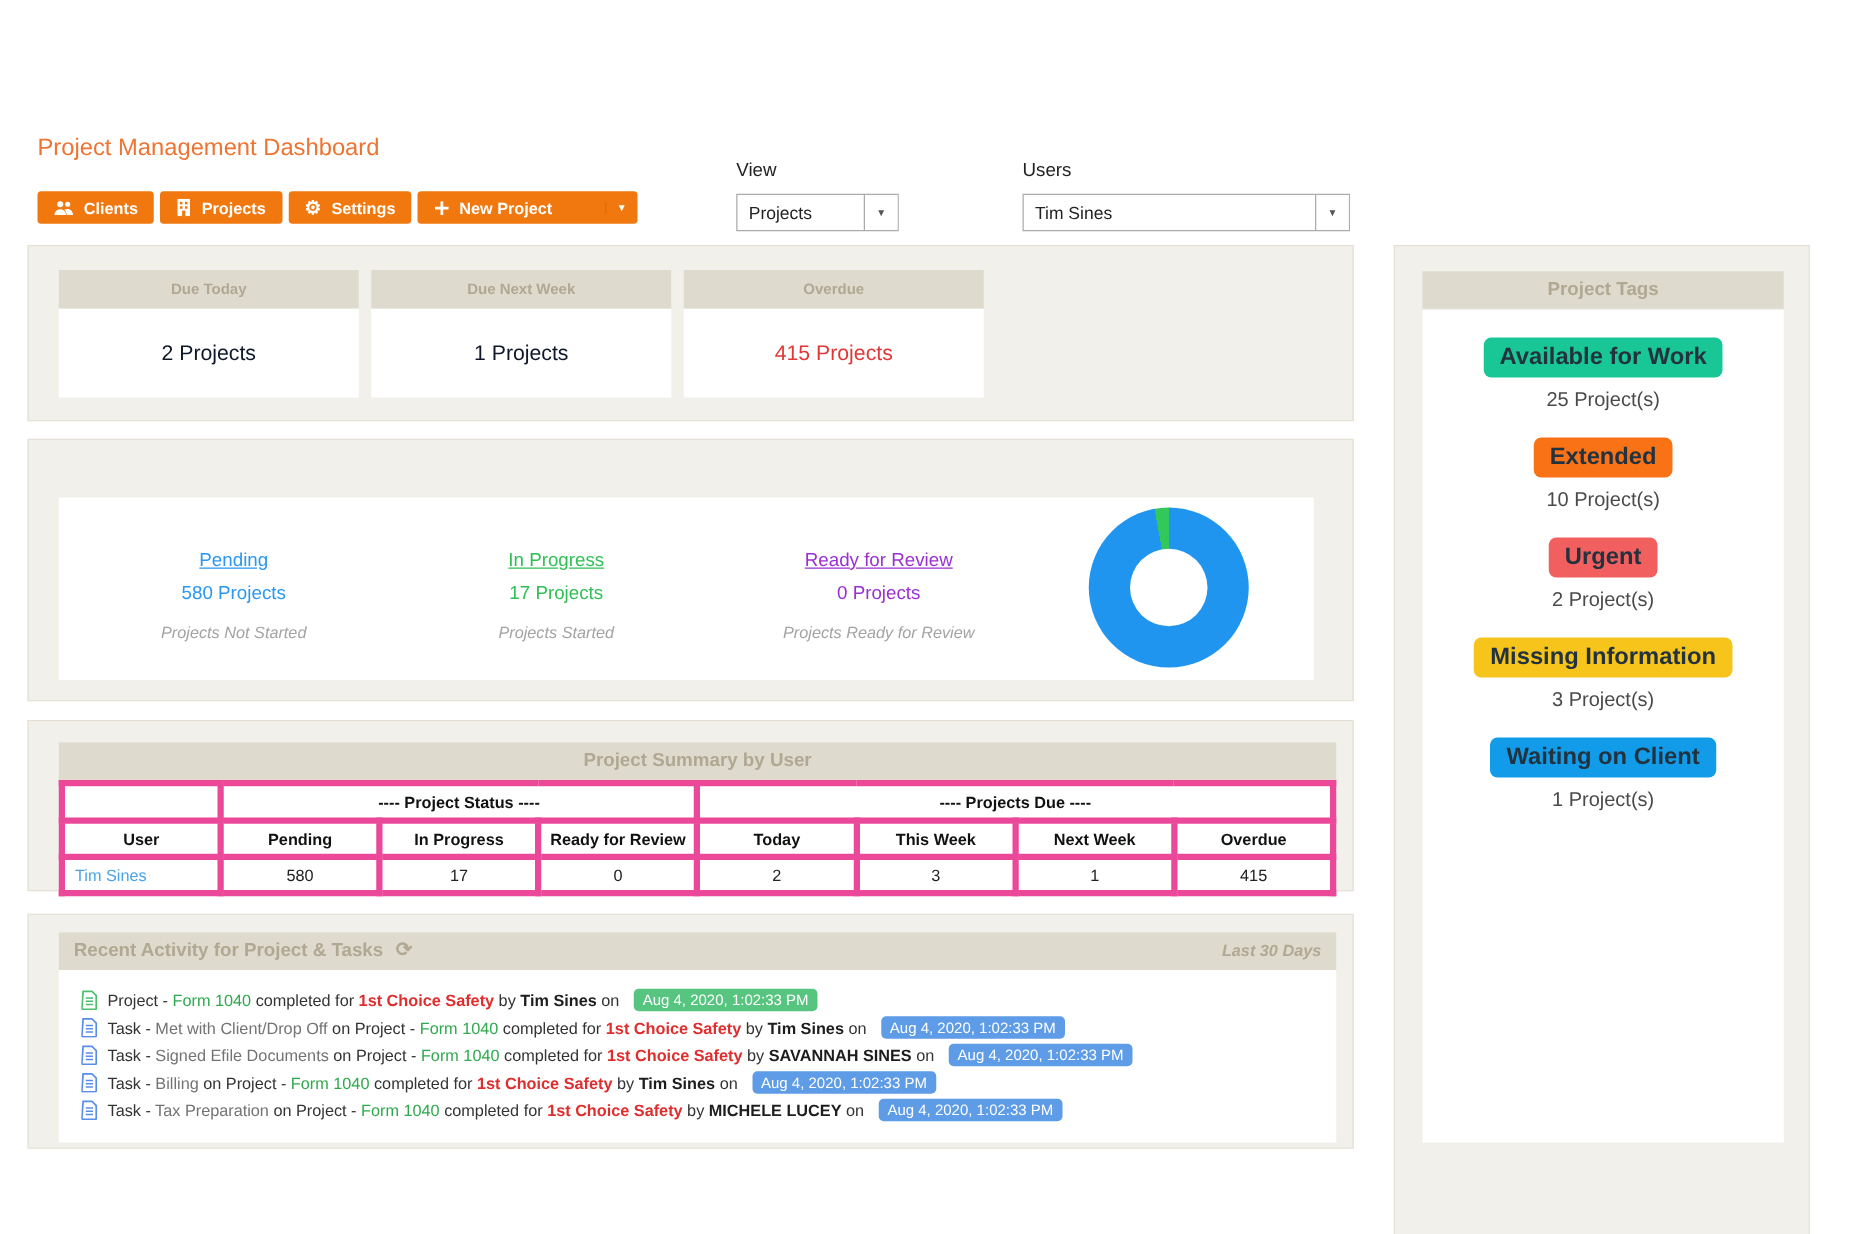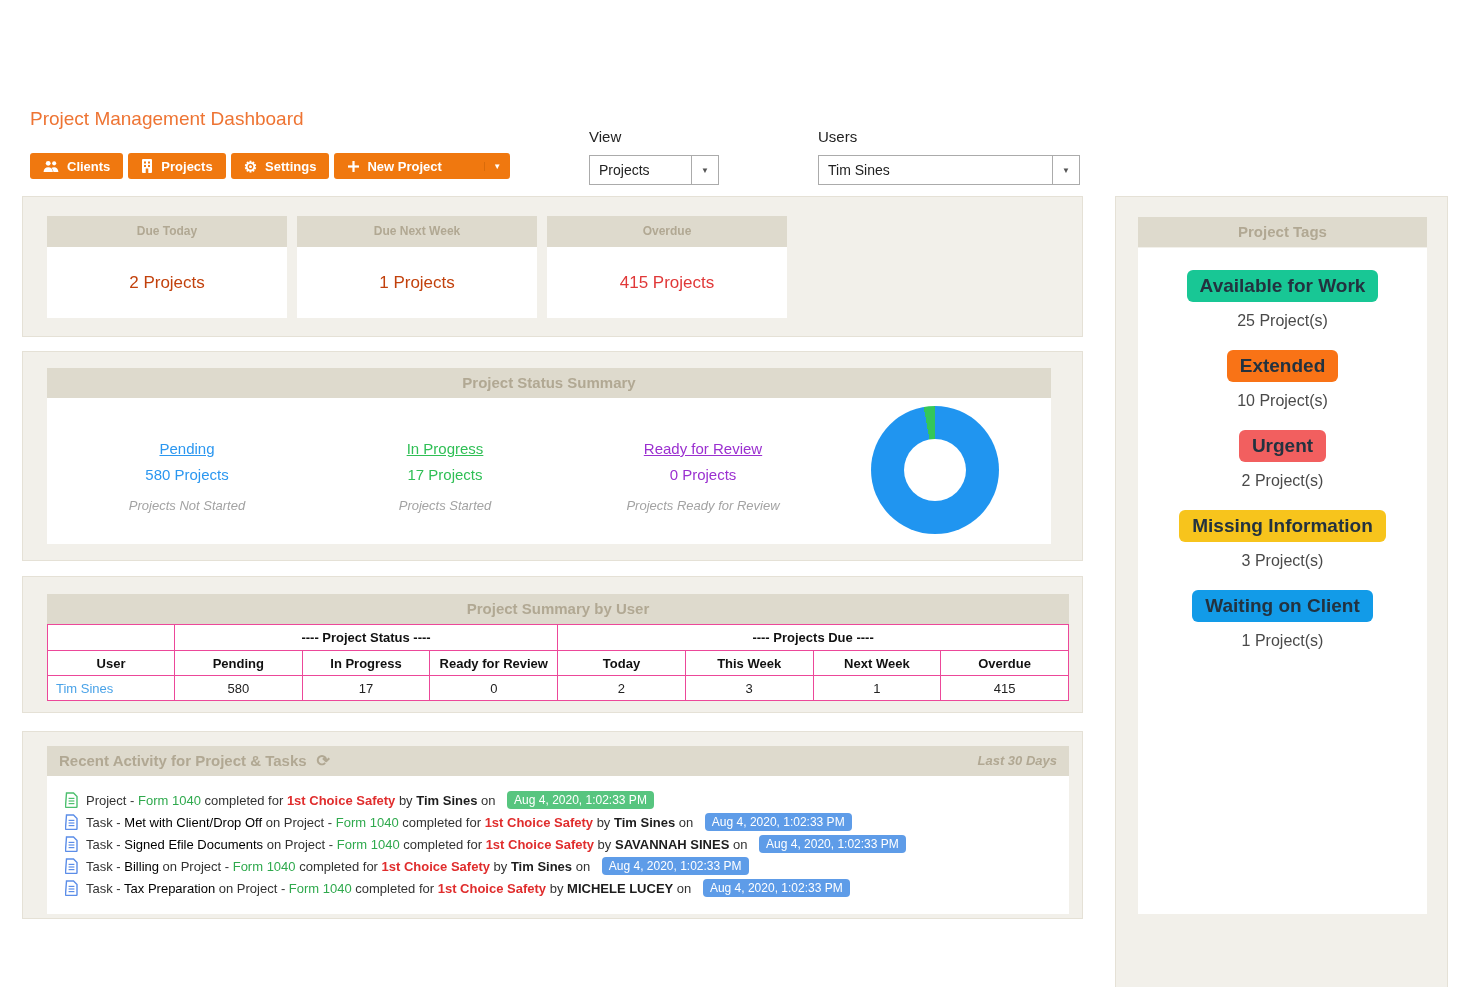--- a/index.html
+++ b/index.html
@@ -30,39 +30,39 @@
   .panel{position:absolute;background:#f2f0ea;border:1px solid #e5e1d6;box-sizing:border-box;}
   .bar{background:#dedacd;color:#b1a893;font-weight:bold;font-size:15px;height:30px;
        line-height:30px;text-align:center;position:absolute;}
 
   
   .cards-row{position:absolute;left:24px;top:19px;display:flex;gap:10px;}
   .due-card{width:240px;}
   .due-card-h{height:31px;line-height:31px;background:#dedacd;color:#b1a893;
        font-weight:bold;font-size:12px;text-align:center;}
   .due-card-b{height:71px;background:#fff;display:flex;align-items:center;justify-content:center;
-       font-size:17px;color:#c2410c;}
+       font-size:17px;color:#0f172a;}
   .due-card-b.red{color:#e03838;}
 
   
   .status-content{position:absolute;left:24px;top:46px;width:1004px;height:146px;background:#fff;}
   .stat{position:absolute;top:42px;width:220px;text-align:center;}
   .stat a{font-size:15px;text-decoration:underline;cursor:pointer;}
   .stat .count{font-size:15px;margin-top:8px;}
   .stat .sub{font-size:13px;font-style:italic;color:#a3a3a3;margin-top:15px;}
   .stat.pending a,.stat.pending .count{color:#2b97f0;}
   .stat.progress a,.stat.progress .count{color:#2fbf55;}
   .stat.review a,.stat.review .count{color:#9b30d0;}
   .donut{position:absolute;left:824px;top:8px;width:128px;height:128px;border-radius:50%;}
   .donut::after{content:"";position:absolute;inset:33px;background:#fff;border-radius:50%;}
 
   
   .sum-table{position:absolute;left:24px;top:47px;width:1022px;border-collapse:collapse;
        font-size:13px;background:#fff;table-layout:fixed;}
-  .sum-table th,.sum-table td{border:1px solid #ec4899;text-align:center;padding:0;}
+  .sum-table th,.sum-table td{border:5px solid #ec4899;text-align:center;padding:0;}
   .sum-table .grp td{height:25px;font-weight:bold;color:#111;}
   .sum-table .hdr th{height:24px;font-weight:bold;color:#111;background:#fff;}
   .sum-table .data td{height:24px;color:#222;}
   .c-pending{background:#64c9f2;}
   .c-progress{background:#8fd6a0;}
   .c-review{background:#bd93dc;}
   .c-overdue{background:#f2606b;}
   .user-cell{text-align:left !important;padding-left:8px !important;}
   .user-link{color:#4aa3e8;cursor:pointer;text-decoration:none;}
   .v-overdue{color:#e8323c;}
@@ -73,21 +73,21 @@
   .act-bar .left{display:flex;align-items:center;gap:10px;}
   .refresh{font-weight:bold;font-size:16px;cursor:pointer;}
   .act-range{font-style:italic;font-size:13px;}
   .act-content{position:absolute;left:24px;top:44px;width:1022px;height:138px;background:#fff;
        padding-top:13px;box-sizing:border-box;}
   .act-row{display:flex;align-items:center;gap:8px;padding:0 0 0 18px;height:22px;
        font-size:13px;color:#333;}
   .act-text{white-space:pre;}
   .act-text span{white-space:pre;}
   .seg-green-link{color:#2fa94d;cursor:pointer;}
-  .seg-blue-link{color:#000000;cursor:pointer;}
+  .seg-blue-link{color:#737373;cursor:pointer;}
   .seg-red-bold{color:#e02d2d;font-weight:bold;}
   .seg-bold{color:#1d1d1d;font-weight:bold;}
   .act-badge{color:#fff;font-size:12px;padding:2px 7px;border-radius:4px;white-space:nowrap;}
 
   
   .tags-content{position:absolute;left:22px;top:51px;width:289px;height:666px;background:#fff;
        padding-top:22px;box-sizing:border-box;text-align:center;}
   .tag-item{margin-bottom:20px;}
   .tag-badge{display:inline-block;padding:5px 13px;border-radius:6px;font-weight:bold;
        font-size:19px;color:#23323f;cursor:pointer;}
@@ -172,21 +172,20 @@
         <div class="due-card-b">1 Projects</div>
       </div>
       <div class="due-card">
         <div class="due-card-h">Overdue</div>
         <div class="due-card-b red">415 Projects</div>
       </div>
     </div>
   </div>
 
   <div class="panel" style="left:22px;top:335px;width:1061px;height:210px;">
-    <div class="bar" style="left:24px;top:16px;width:1004px;">Project Status Summary</div>
     <div class="status-content">
       <div class="stat pending" style="left:30px;">
         <a>Pending</a>
         <div class="count">580 Projects</div>
         <div class="sub">Projects Not Started</div>
       </div>
       <div class="stat progress" style="left:288px;">
         <a>In Progress</a>
         <div class="count">17 Projects</div>
         <div class="sub">Projects Started</div>

